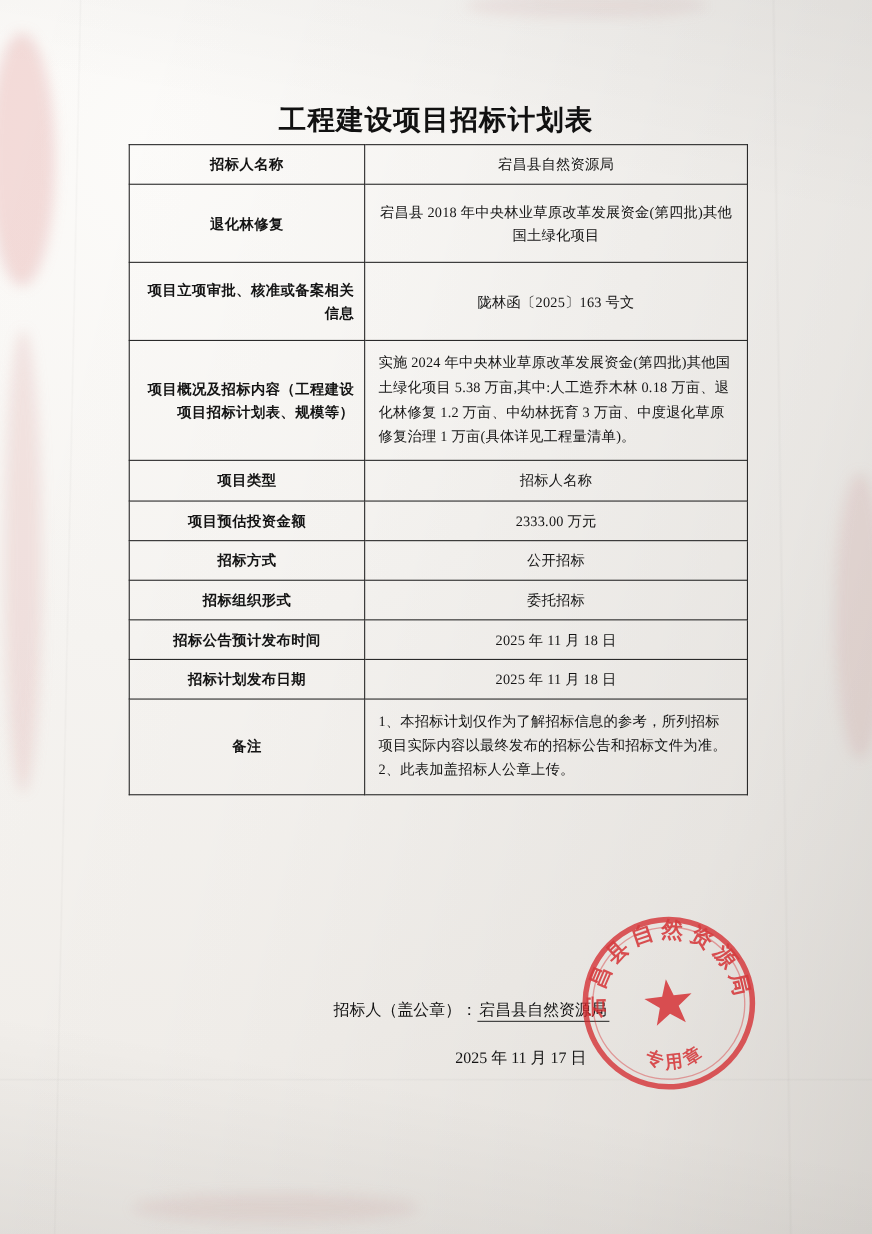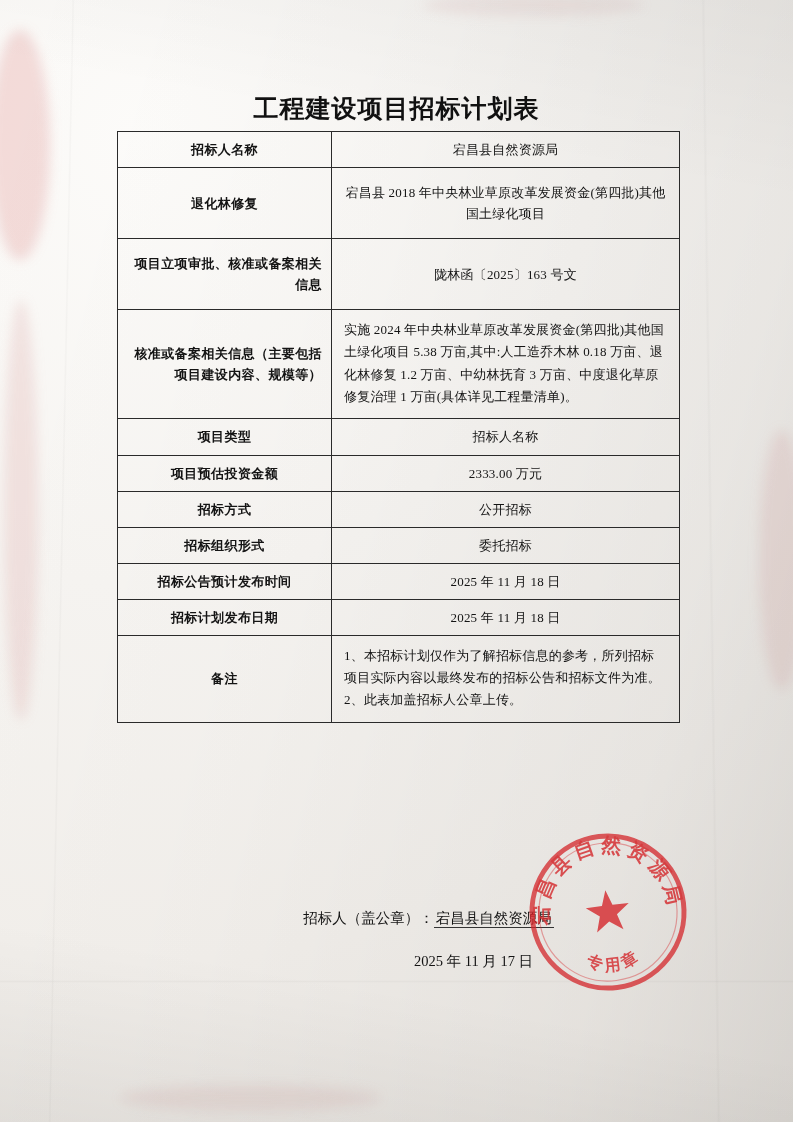--- a/index.html
+++ b/index.html
@@ -174,21 +174,21 @@
       </tr>
       <tr class="row-tall">
         <td class="label">退化林修复</td>
         <td class="value">宕昌县 2018 年中央林业草原改革发展资金(第四批)其他国土绿化项目</td>
       </tr>
       <tr class="row-tall">
         <td class="label multiline">项目立项审批、核准或备案相关信息</td>
         <td class="value">陇林函〔2025〕163 号文</td>
       </tr>
       <tr>
-        <td class="label multiline">核准或备案相关信息（主要包括项目建设内容、规模等）</td>
+        <td class="label multiline">项目概况及招标内容（工程建设项目招标计划表、规模等）</td>
         <td class="value block">实施 2024 年中央林业草原改革发展资金(第四批)其他国土绿化项目 5.38 万亩,其中:人工造乔木林 0.18 万亩、退化林修复 1.2 万亩、中幼林抚育 3 万亩、中度退化草原修复治理 1 万亩(具体详见工程量清单)。</td>
       </tr>
       <tr>
         <td class="label">项目类型</td>
         <td class="value">招标人名称</td>
       </tr>
       <tr>
         <td class="label">项目预估投资金额</td>
         <td class="value">2333.00 万元</td>
       </tr>

